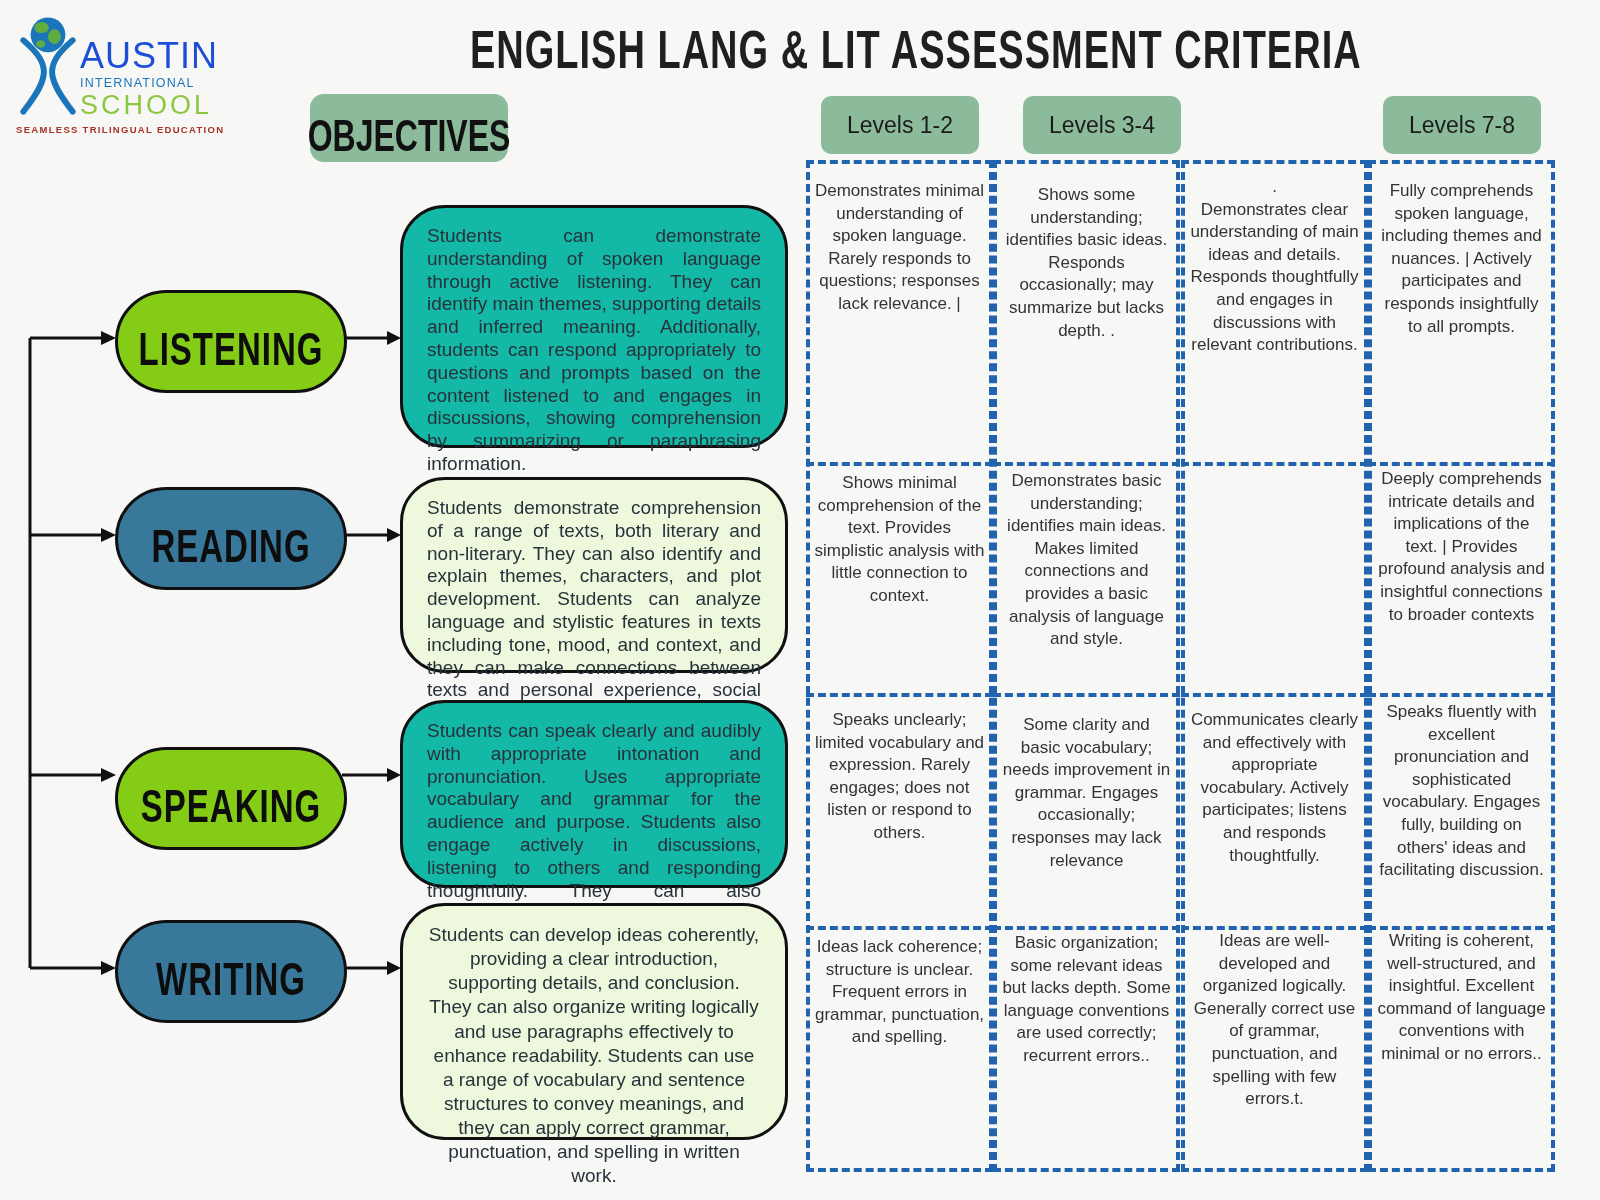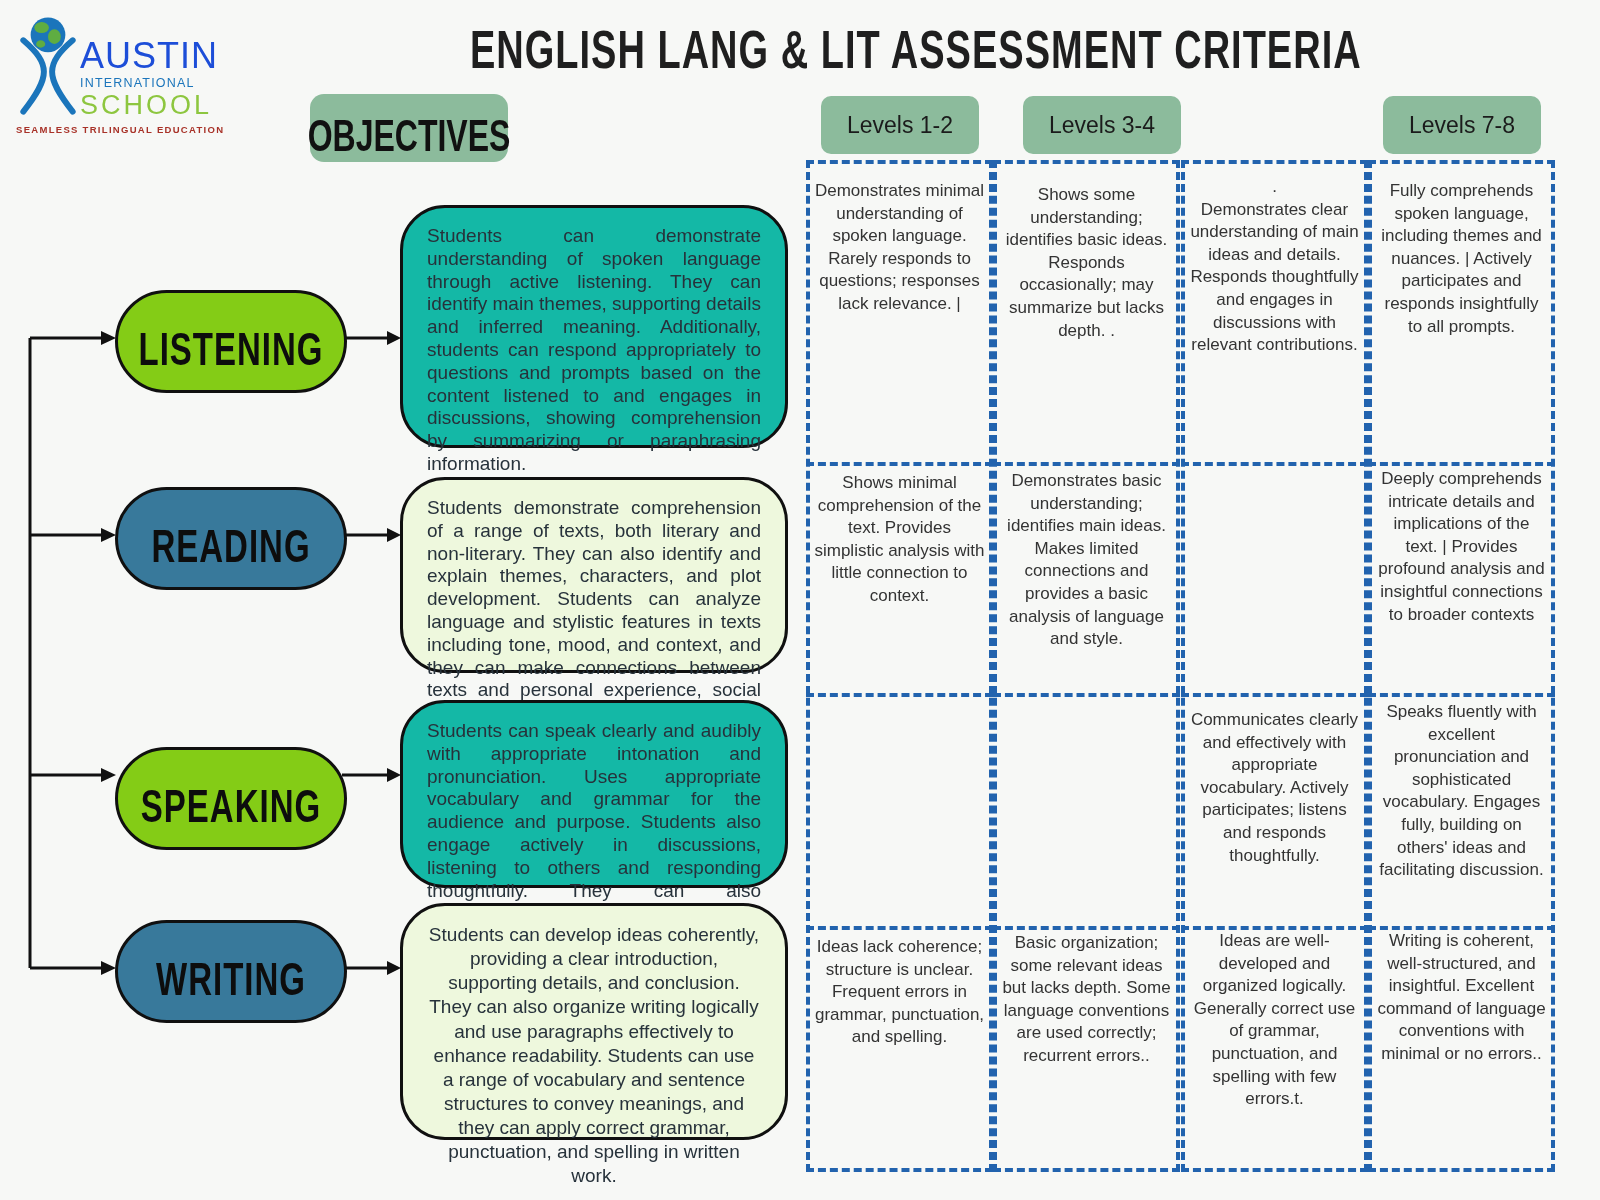--- a/index.html
+++ b/index.html
@@ -139,29 +139,31 @@
   <div class="obox obox-green" style="top:477px;height:196px;">Students demonstrate comprehension of a range of texts, both literary and non-literary. They can also identify and explain themes, characters, and plot development. Students can analyze language and stylistic features in texts including tone, mood, and context, and they can make connections between texts and personal experience, social issues, or historical context.</div>
   <div class="obox obox-blue" style="top:700px;height:188px;">Students can speak clearly and audibly with appropriate intonation and pronunciation. Uses appropriate vocabulary and grammar for the audience and purpose. Students also engage actively in discussions, listening to others and responding thoughtfully. They can also demonstrate adaptability in conversations. .</div>
   <div class="obox obox-green obox-center" style="top:903px;height:237px;">Students can develop ideas coherently, providing a clear introduction, supporting details, and conclusion. They can also organize writing logically and use paragraphs effectively to enhance readability. Students can use a range of vocabulary and sentence structures to convey meanings, and they can apply correct grammar, punctuation, and spelling in written work.</div>
 
   <div class="gcol" style="left:806px;">
     <div class="gsep" style="top:298px;"></div>
     <div class="gsep" style="top:529px;"></div>
     <div class="gsep" style="top:762px;"></div>
     <div class="gcell" style="top:16px;">Demonstrates minimal understanding of spoken language. Rarely responds to questions; responses lack relevance. |</div>
     <div class="gcell" style="top:308px;">Shows minimal comprehension of the text. Provides simplistic analysis with little connection to context.</div>
+    <div class="gcell" style="top:545px;">Speaks unclearly; limited vocabulary and expression. Rarely engages; does not listen or respond to others.</div>
     <div class="gcell" style="top:772px;">Ideas lack coherence; structure is unclear. Frequent errors in grammar, punctuation, and spelling.</div>
   </div>
 
   <div class="gcol" style="left:993px;">
     <div class="gsep" style="top:298px;"></div>
     <div class="gsep" style="top:529px;"></div>
     <div class="gsep" style="top:762px;"></div>
     <div class="gcell" style="top:20px;">Shows some understanding; identifies basic ideas. Responds occasionally; may summarize but lacks depth. .</div>
     <div class="gcell" style="top:306px;">Demonstrates basic understanding; identifies main ideas. Makes limited connections and provides a basic analysis of language and style.</div>
+    <div class="gcell" style="top:550px;">Some clarity and basic vocabulary; needs improvement in grammar. Engages occasionally; responses may lack relevance</div>
     <div class="gcell" style="top:768px;">Basic organization; some relevant ideas but lacks depth. Some language conventions are used correctly; recurrent errors..</div>
   </div>
 
   <div class="gcol" style="left:1181px;">
     <div class="gsep" style="top:298px;"></div>
     <div class="gsep" style="top:529px;"></div>
     <div class="gsep" style="top:762px;"></div>
     <div class="gcell" style="top:12px;">.
 Demonstrates clear understanding of main ideas and details. Responds thoughtfully and engages in discussions with relevant contributions.</div>
     <div class="gcell" style="top:545px;">Communicates clearly and effectively with appropriate vocabulary. Actively participates; listens and responds thoughtfully.</div>

